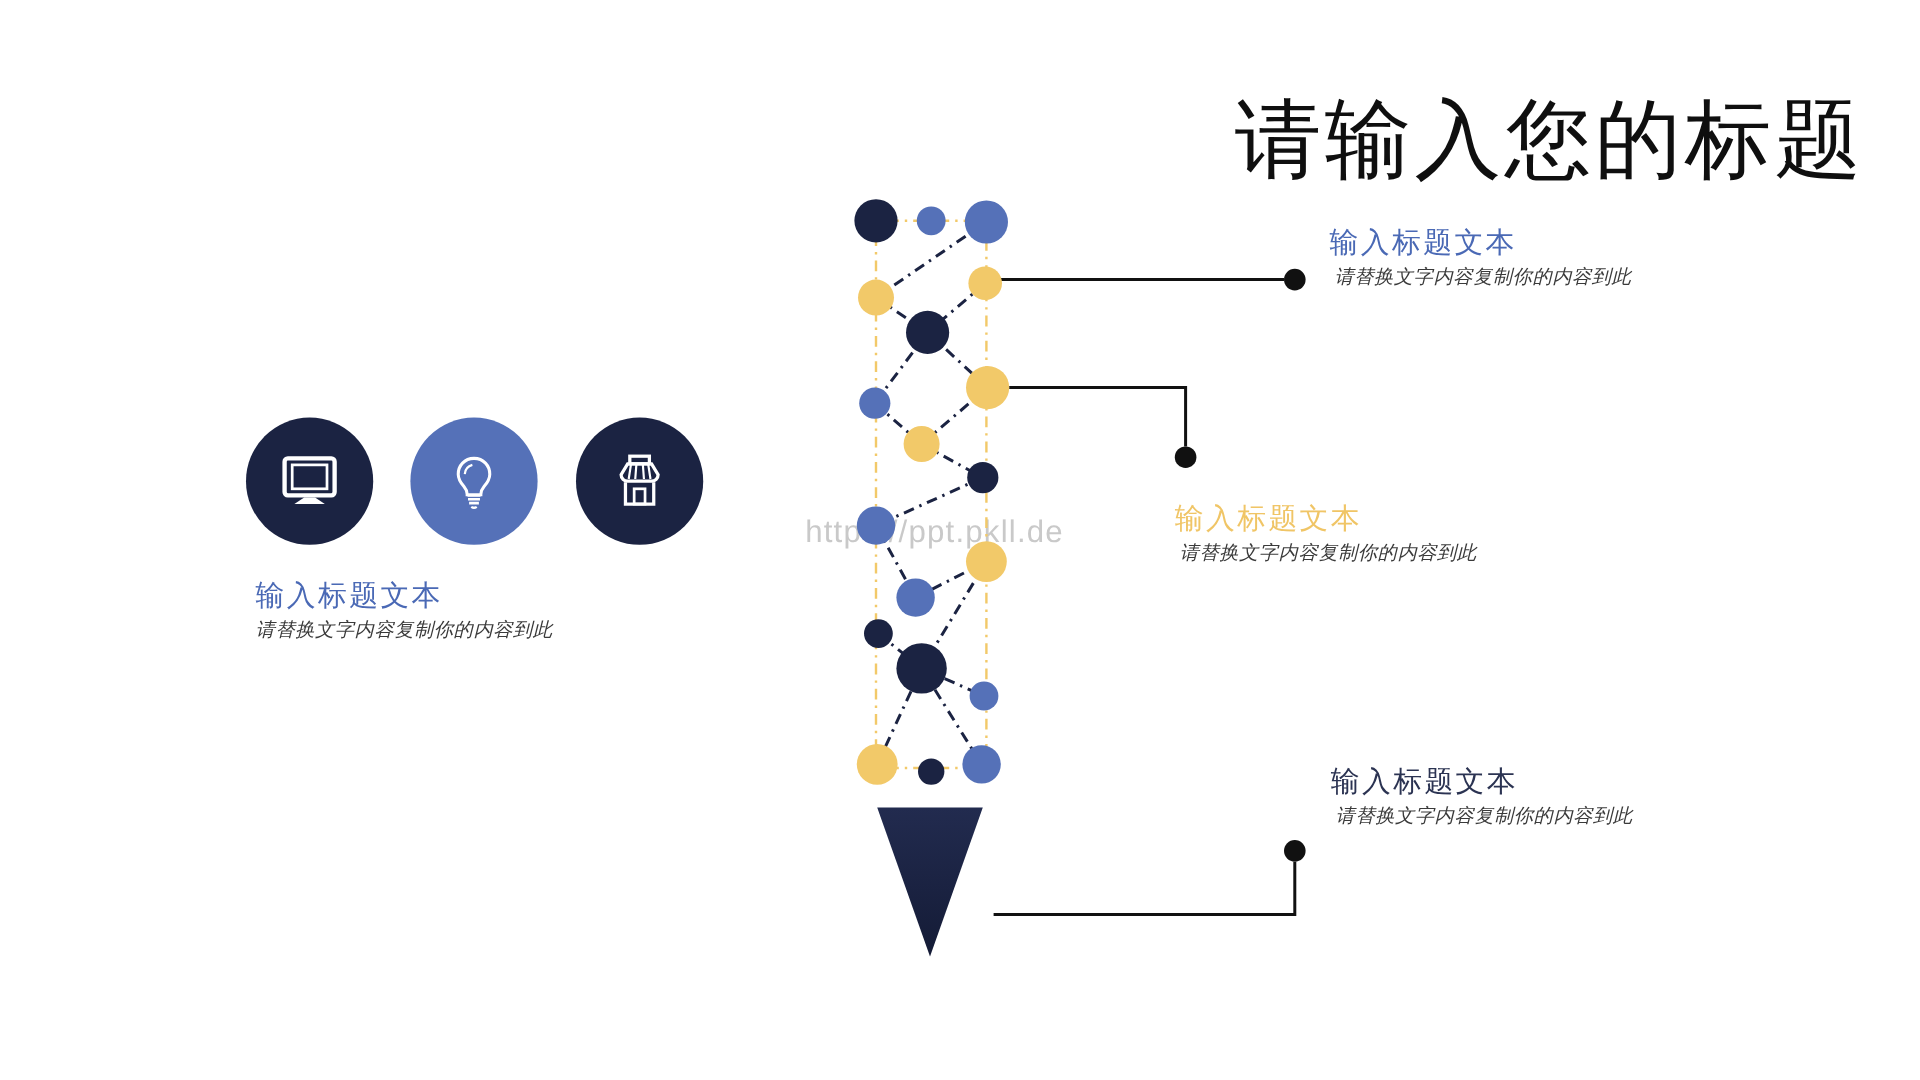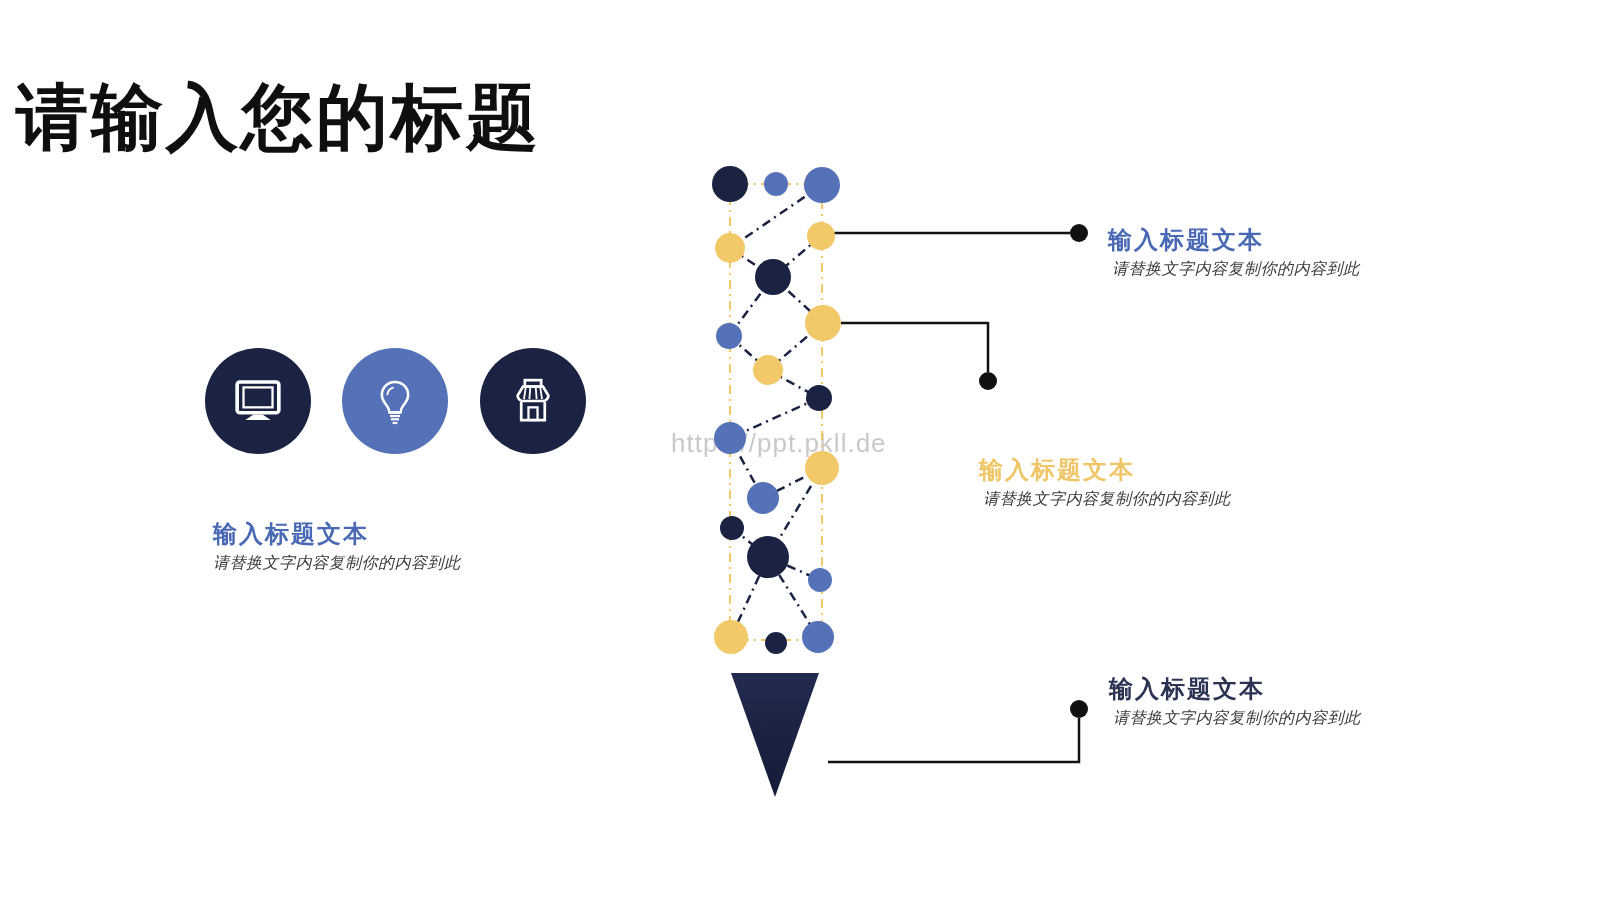--- a/index.html
+++ b/index.html
@@ -1,32 +1,32 @@
 <!DOCTYPE html>
 <html><head>
 <meta charset="utf-8">
 <style>
   html,body{margin:0;padding:0;}
   body{
     width:1600px;height:900px;background:#ffffff;position:relative;overflow:hidden;
     font-family:"Liberation Sans","DejaVu Sans",sans-serif;
   }
   .slide-title{
-    position:absolute;top:30px;left:0;width:1554px;text-align:left;
-    font-size:72px;line-height:78px;font-weight:700;color:#0f0f0f;letter-spacing:3px;padding-left:16px;
+    position:absolute;top:30px;left:0;width:1554px;text-align:right;
+    font-size:72px;line-height:78px;font-weight:400;color:#0f0f0f;letter-spacing:3px;
   }
   .icon-circle{
     position:absolute;width:106px;height:106px;border-radius:50%;
     display:flex;align-items:center;justify-content:center;
   }
   .navy-bg{background:#1b2342;}
   .blue-bg{background:#5571b8;}
   .icon-circle svg{display:block;}
   .text-block{position:absolute;z-index:3;white-space:nowrap;}
-  .block-title{font-size:24px;line-height:27px;font-weight:bold;letter-spacing:2px;margin-top:37px;}
+  .block-title{font-size:24px;line-height:27px;font-weight:normal;letter-spacing:2px;}
   .block-body{font-size:16px;line-height:19px;color:#3a3a3a;margin-top:6px;letter-spacing:0.5px;font-style:italic;}
   .t-blue{color:#4a69b5;}
   .t-yellow{color:#f0c566;}
   .t-navy{color:#2b3352;}
   .indent{padding-left:4px;}
   .watermark{
     position:absolute;left:671px;top:428px;z-index:1;
     font-size:26px;color:#c9c9c9;letter-spacing:1px;
   }
   .pencil-layer{position:absolute;left:0;top:0;z-index:2;pointer-events:none;}

